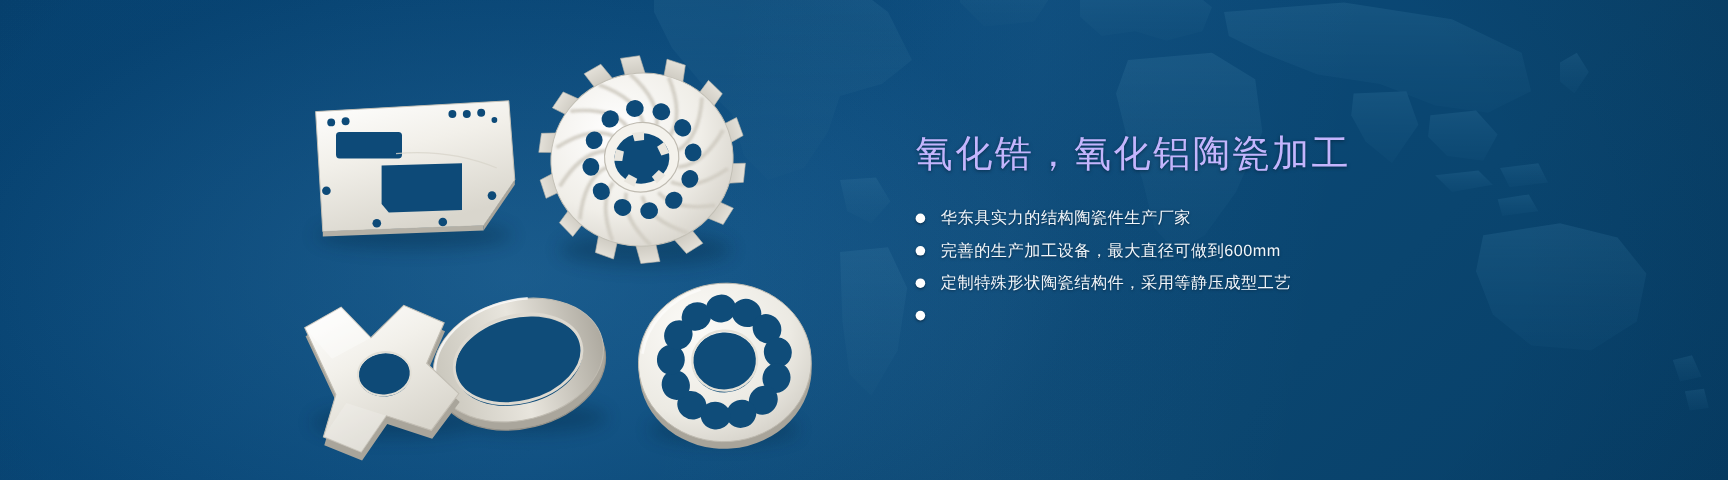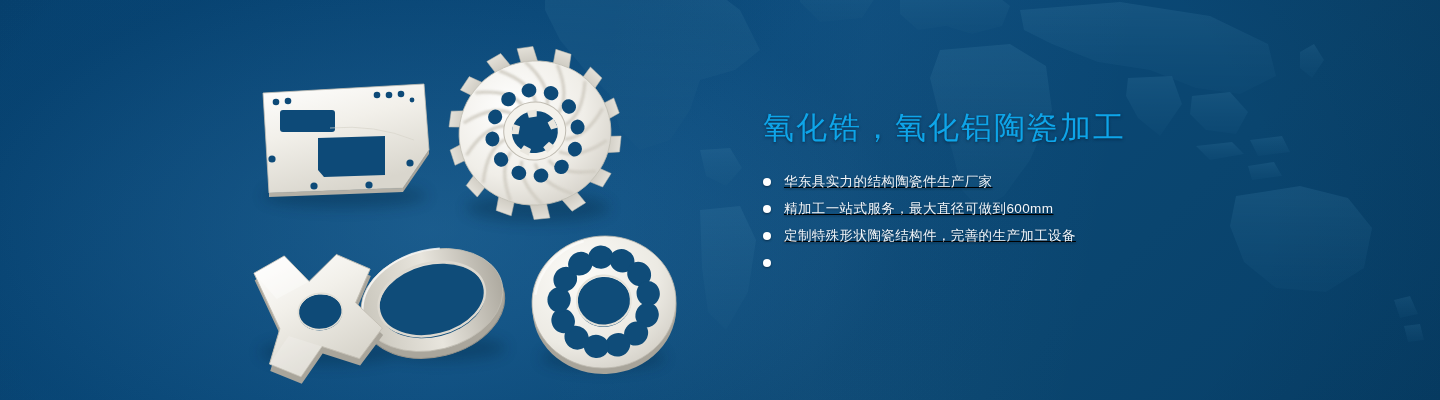--- a/index.html
+++ b/index.html
@@ -56,31 +56,30 @@
   }
 
   
   .text-pane {
     position: absolute;
     left: 763px;
     top: 108px;
     width: 620px;
   }
   .headline {
-    color: #0ea5e9;
+    color: #c4b5fd;
     font-size: 31px;
     line-height: 40px;
     letter-spacing: 2px;
     font-weight: 400;
     text-shadow: 0 1px 3px rgba(0,18,34,0.55);
     white-space: nowrap;
   }
   .bullets {
     margin-top: 23px;
-    text-decoration: underline;
   }
   .bullet-row {
     display: flex;
     align-items: center;
     height: 22px;
     margin-bottom: 5px;
   }
   .bullet-dot {
     width: 8px;
     height: 8px;
@@ -362,25 +361,25 @@
   <div class="text-pane">
     <div class="headline">氧化锆，氧化铝陶瓷加工</div>
 
     <div class="bullets">
       <div class="bullet-row">
         <span class="bullet-dot"></span>
         <span class="bullet-text">华东具实力的结构陶瓷件生产厂家</span>
       </div>
       <div class="bullet-row">
         <span class="bullet-dot"></span>
-        <span class="bullet-text">精加工一站式服务，最大直径可做到600mm</span>
+        <span class="bullet-text">完善的生产加工设备，最大直径可做到600mm</span>
       </div>
       <div class="bullet-row">
         <span class="bullet-dot"></span>
-        <span class="bullet-text">定制特殊形状陶瓷结构件，完善的生产加工设备</span>
+        <span class="bullet-text">定制特殊形状陶瓷结构件，采用等静压成型工艺</span>
       </div>
       <div class="bullet-row">
         <span class="bullet-dot"></span>
       </div>
     </div>
   </div>
 
 </div>
 
 </body></html>

